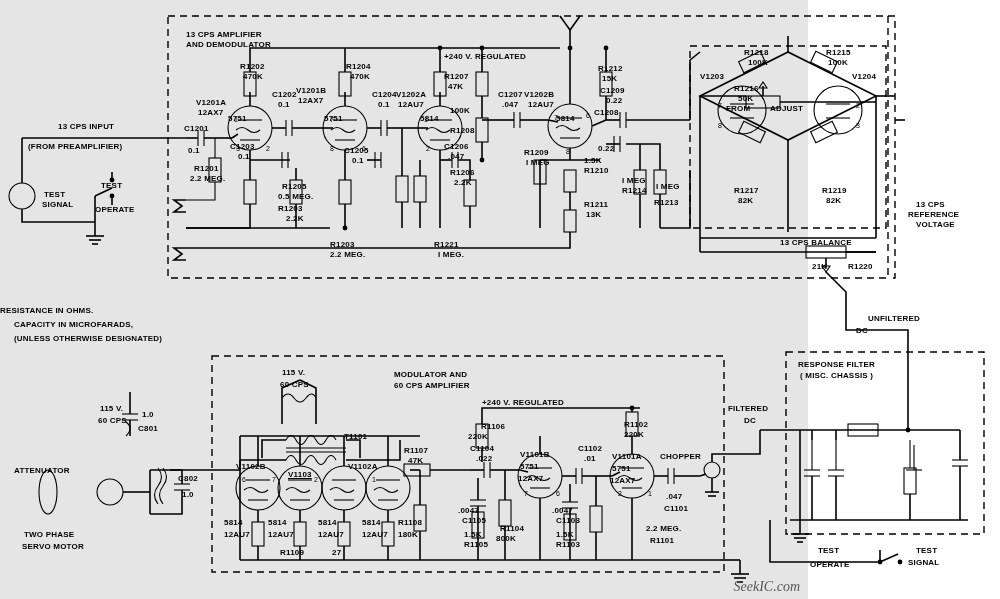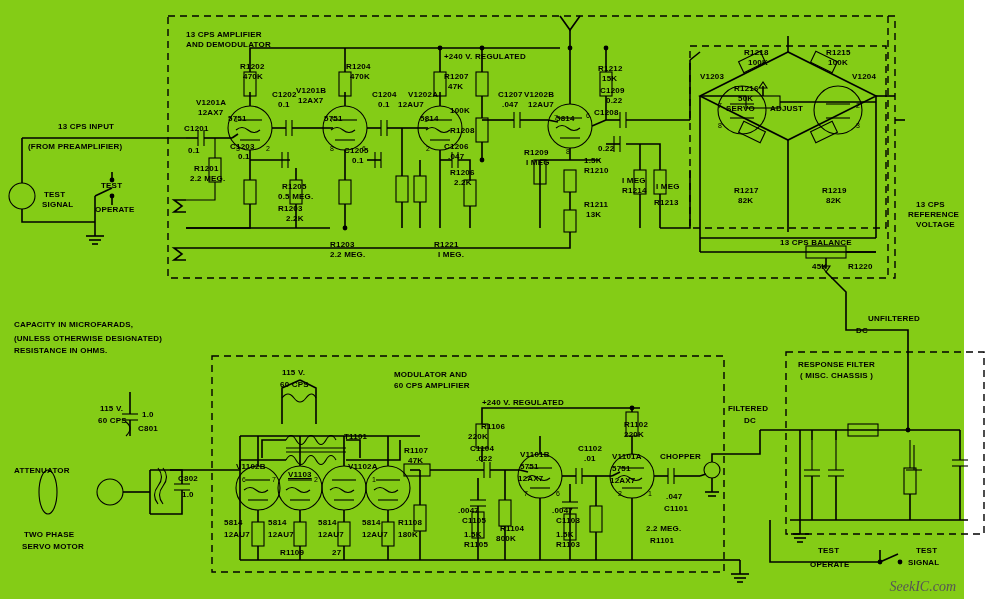--- a/index.html
+++ b/index.html
@@ -1,17 +1,17 @@
 <!DOCTYPE html>
 <html><head>
 <meta charset="utf-8">
 <style>
   html,body{margin:0;padding:0;background:#ffffff;}
   body{width:1000px;height:599px;overflow:hidden;font-family:"Liberation Sans",sans-serif;}
-  #sheet{position:relative;width:964px;height:599px;background:#84cc16;}
+  #sheet{position:relative;width:808px;height:599px;background:#e5e5e5;}
   .lbl{position:absolute;font-size:8px;line-height:9px;color:#000;letter-spacing:.2px;white-space:pre;}
   .lbl.b{font-weight:bold;}
   .lbl.t7{font-size:7px;line-height:8px;}
   svg{position:absolute;left:0;top:0;}
   .wire{stroke:#000;stroke-width:1.6;fill:none;}
   .thin{stroke:#000;stroke-width:1.1;fill:none;}
   .dash{stroke:#000;stroke-width:1.4;fill:none;stroke-dasharray:7 5;}
   .dot{fill:#000;}
   .wm{position:absolute;right:8px;bottom:4px;font-size:14px;font-style:italic;color:#555;font-family:"Liberation Serif",serif;}
 </style>
@@ -455,21 +455,21 @@
 <div class="lbl b" style="left:350px;top:72px;"><span>470K</span></div>
 <div class="lbl b" style="left:372px;top:90px;"><span>C1204</span></div>
 <div class="lbl b" style="left:378px;top:100px;"><span>0.1</span></div>
 <div class="lbl b" style="left:344px;top:146px;"><span>C1205</span></div>
 <div class="lbl b" style="left:352px;top:156px;"><span>0.1</span></div>
 <div class="lbl b" style="left:330px;top:240px;"><span>R1203</span></div>
 <div class="lbl b" style="left:330px;top:250px;"><span>2.2 MEG.</span></div>
 <div class="lbl b" style="left:434px;top:240px;"><span>R1221</span></div>
 <div class="lbl b" style="left:438px;top:250px;"><span>I MEG.</span></div>
 
-<div class="lbl b" style="left:396px;top:90px;margin-left:12px;"><span>V1202A</span></div>
+<div class="lbl b" style="left:396px;top:90px;"><span>V1202A</span></div>
 <div class="lbl b" style="left:398px;top:100px;"><span>12AU7</span></div>
 <div class="lbl b" style="left:420px;top:114px;"><span>5814</span></div>
 
 <div class="lbl b" style="left:444px;top:142px;"><span>C1206</span></div>
 <div class="lbl b" style="left:448px;top:152px;"><span>.047</span></div>
 <div class="lbl b" style="left:450px;top:168px;"><span>R1206</span></div>
 <div class="lbl b" style="left:454px;top:178px;"><span>2.2K</span></div>
 <div class="lbl b" style="left:444px;top:72px;"><span>R1207</span></div>
 <div class="lbl b" style="left:448px;top:82px;"><span>47K</span></div>
 <div class="lbl b" style="left:450px;top:106px;"><span>100K</span></div>
@@ -499,48 +499,48 @@
 <div class="lbl b" style="left:622px;top:176px;"><span>I MEG</span></div>
 
 <div class="lbl b" style="left:700px;top:72px;"><span>V1203</span></div>
 <div class="lbl b" style="left:852px;top:72px;"><span>V1204</span></div>
 <div class="lbl b" style="left:744px;top:48px;"><span>R1218</span></div>
 <div class="lbl b" style="left:748px;top:58px;"><span>100K</span></div>
 <div class="lbl b" style="left:826px;top:48px;"><span>R1215</span></div>
 <div class="lbl b" style="left:828px;top:58px;"><span>100K</span></div>
 <div class="lbl b" style="left:734px;top:84px;"><span>R1216</span></div>
 <div class="lbl b" style="left:738px;top:94px;"><span>50K</span></div>
-<div class="lbl b" style="left:726px;top:104px;"><span>SERVO</span></div>
+<div class="lbl b" style="left:726px;top:104px;"><span>FROM</span></div>
 <div class="lbl b" style="left:770px;top:104px;"><span>ADJUST</span></div>
 <div class="lbl b" style="left:734px;top:186px;"><span>R1217</span></div>
 <div class="lbl b" style="left:738px;top:196px;"><span>82K</span></div>
 <div class="lbl b" style="left:822px;top:186px;"><span>R1219</span></div>
 <div class="lbl b" style="left:826px;top:196px;"><span>82K</span></div>
 
 <div class="lbl b" style="left:780px;top:238px;"><span>13 CPS BALANCE</span></div>
-<div class="lbl b" style="left:812px;top:262px;"><span>45K</span></div>
+<div class="lbl b" style="left:812px;top:262px;"><span>21K</span></div>
 <div class="lbl b" style="left:848px;top:262px;"><span>R1220</span></div>
 
 <div class="lbl b" style="left:916px;top:200px;"><span>13 CPS</span></div>
 <div class="lbl b" style="left:908px;top:210px;"><span>REFERENCE</span></div>
 <div class="lbl b" style="left:916px;top:220px;"><span>VOLTAGE</span></div>
 
 <div class="lbl b" style="left:832px;top:314px;padding-left:36px;"><span>UNFILTERED</span></div>
 <div class="lbl b" style="left:856px;top:326px;"><span>DC</span></div>
 <div class="lbl b" style="left:728px;top:404px;"><span>FILTERED</span></div>
 <div class="lbl b" style="left:744px;top:416px;"><span>DC</span></div>
 
 <div class="lbl b" style="left:798px;top:360px;"><span>RESPONSE FILTER</span></div>
 <div class="lbl b" style="left:800px;top:371px;"><span>( MISC. CHASSIS )</span></div>
 <div class="lbl b" style="left:818px;top:546px;"><span>TEST</span></div>
 <div class="lbl b" style="left:810px;top:560px;"><span>OPERATE</span></div>
 <div class="lbl b" style="left:916px;top:546px;"><span>TEST</span></div>
 <div class="lbl b" style="left:908px;top:558px;"><span>SIGNAL</span></div>
 
-<div class="lbl b" style="left:14px;top:306px;margin-top:40px;"><span>RESISTANCE IN OHMS.</span></div>
+<div class="lbl b" style="left:0;top:306px;"><span>RESISTANCE IN OHMS.</span></div>
 <div class="lbl b" style="left:14px;top:320px;"><span>CAPACITY IN MICROFARADS,</span></div>
 <div class="lbl b" style="left:14px;top:334px;"><span>(UNLESS OTHERWISE DESIGNATED)</span></div>
 
 <div class="lbl b" style="left:394px;top:370px;"><span>MODULATOR AND</span></div>
 <div class="lbl b" style="left:394px;top:381px;"><span>60 CPS AMPLIFIER</span></div>
 <div class="lbl b" style="left:482px;top:398px;"><span>+240 V. REGULATED</span></div>
 
 <div class="lbl b" style="left:282px;top:368px;"><span>115 V.</span></div>
 <div class="lbl b" style="left:280px;top:380px;"><span>60 CPS</span></div>
 <div class="lbl b" style="left:100px;top:404px;"><span>115 V.</span></div>

